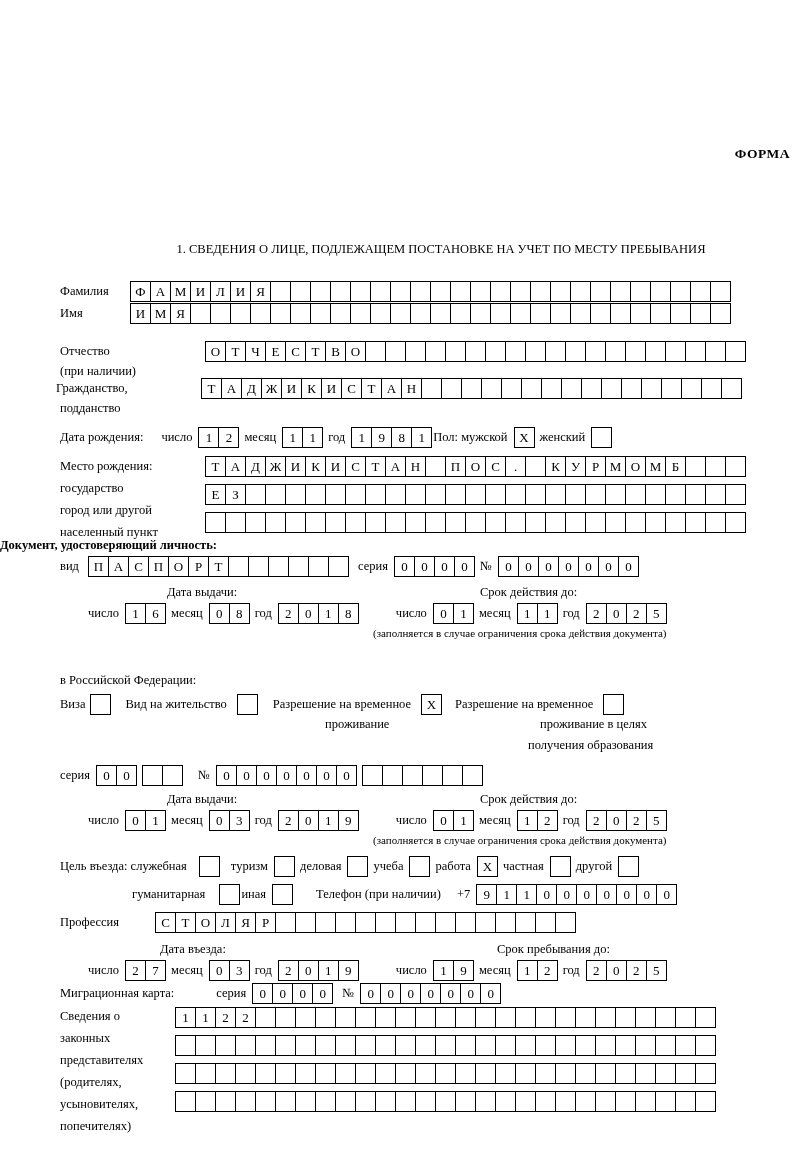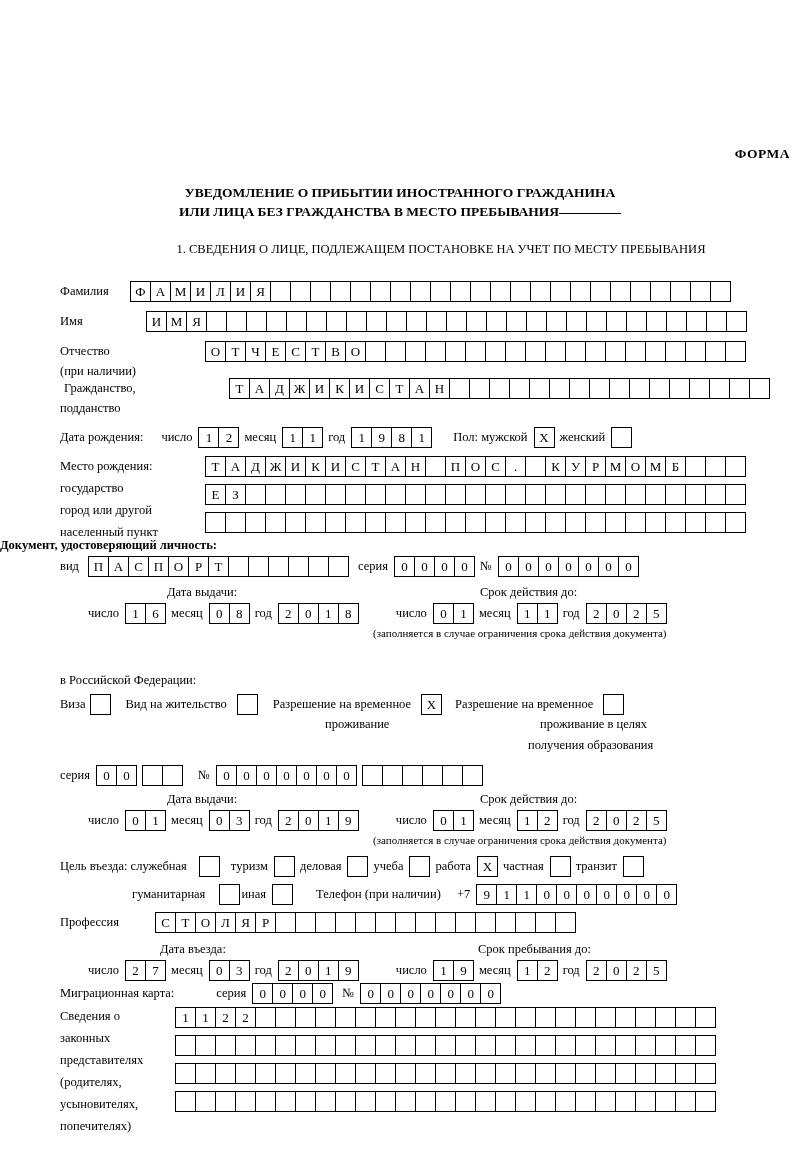--- a/index.html
+++ b/index.html
@@ -42,24 +42,20 @@
   .bold{font-weight:bold;}
   .ml{margin-left:6px;}
 </style>
 </head>
 <body>
 
 <div class="page">
 
   <div class="forma">ФОРМА</div>
 
-  <div class="title">
-    <div>УВЕДОМЛЕНИЕ О ПРИБЫТИИ ИНОСТРАННОГО ГРАЖДАНИНА</div>
-    <div class="l2"><span>ИЛИ ЛИЦА БЕЗ ГРАЖДАНСТВА В МЕСТО ПРЕБЫВАНИЯ</span><span class="ul"></span></div>
-  </div>
 
   <div class="sect1">1. СВЕДЕНИЯ О ЛИЦЕ, ПОДЛЕЖАЩЕМ ПОСТАНОВКЕ НА УЧЕТ ПО МЕСТУ ПРЕБЫВАНИЯ</div>
 
   <div class="row" style="left:60px;top:281px;">
     <div class="lbl" style="width:70px">Фамилия</div>
     <div class="boxes">
         <div class="bx">Ф</div>
         <div class="bx">А</div>
         <div class="bx">М</div>
         <div class="bx">И</div>
@@ -85,21 +81,21 @@
         <div class="bx"></div>
         <div class="bx"></div>
         <div class="bx"></div>
         <div class="bx"></div>
         <div class="bx"></div>
         <div class="bx"></div>
         <div class="bx"></div>
       </div>
   </div>
 
-  <div class="row" style="left:60px;top:311px;gap:16px;">
+  <div class="row" style="left:60px;top:303px;">
     <div class="lbl" style="width:70px">Имя</div>
     <div class="boxes">
         <div class="bx">И</div>
         <div class="bx">М</div>
         <div class="bx">Я</div>
         <div class="bx"></div>
         <div class="bx"></div>
         <div class="bx"></div>
         <div class="bx"></div>
         <div class="bx"></div>
@@ -155,21 +151,21 @@
         <div class="bx"></div>
         <div class="bx"></div>
         <div class="bx"></div>
         <div class="bx"></div>
         <div class="bx"></div>
         <div class="bx"></div>
       </div>
   </div>
   <div class="lbl" style="position:absolute;left:60px;top:364px">(при наличии)</div>
 
-  <div class="row" style="left:64px;top:378px;gap:20px;">
+  <div class="row" style="left:56px;top:378px;">
     <div class="lbl" style="width:145px">Гражданство,</div>
     <div class="boxes">
         <div class="bx">Т</div>
         <div class="bx">А</div>
         <div class="bx">Д</div>
         <div class="bx">Ж</div>
         <div class="bx">И</div>
         <div class="bx">К</div>
         <div class="bx">И</div>
         <div class="bx">С</div>
@@ -208,21 +204,21 @@
         <div class="bx">1</div>
         <div class="bx">1</div>
       </div>
     <div class="lbl ml">год</div>
     <div class="boxes ml">
         <div class="bx">1</div>
         <div class="bx">9</div>
         <div class="bx">8</div>
         <div class="bx">1</div>
       </div>
-    <div class="lbl ml" style="margin-left:22px">Пол: мужской</div>
+    <div class="lbl ml" style="margin-left:2px">Пол: мужской</div>
     <div class="boxes ml">
         <div class="bx">Х</div>
       </div>
     <div class="lbl ml">женский</div>
     <div class="boxes ml">
         <div class="bx"></div>
       </div>
   </div>
 
   <div class="lbl" style="position:absolute;left:60px;top:459px">Место рождения:</div>
@@ -516,21 +512,21 @@
         <div class="bx"></div>
       </div>
     <div class="lbl ml">работа</div>
     <div class="boxes ml">
         <div class="bx">Х</div>
       </div>
     <div class="lbl ml">частная</div>
     <div class="boxes ml">
         <div class="bx"></div>
       </div>
-    <div class="lbl ml">транзит</div>
+    <div class="lbl ml">другой</div>
     <div class="boxes ml">
         <div class="bx"></div>
       </div>
   </div>
 
   <div class="row" style="left:132px;top:884px;">
     <div class="lbl">гуманитарная</div>
     <div class="boxes ml" style="margin-left:14px">
         <div class="bx"></div>
       </div>
@@ -575,21 +571,21 @@
         <div class="bx"></div>
         <div class="bx"></div>
         <div class="bx"></div>
         <div class="bx"></div>
         <div class="bx"></div>
         <div class="bx"></div>
       </div>
   </div>
 
   <div class="lbl" style="position:absolute;left:160px;top:942px">Дата въезда:</div>
-  <div class="lbl" style="position:absolute;left:478px;top:942px">Срок пребывания до:</div>
+  <div class="lbl" style="position:absolute;left:497px;top:942px">Срок пребывания до:</div>
 
   <div class="row" style="left:88px;top:960px;">
     <div class="lbl">число</div>
     <div class="boxes ml">
         <div class="bx">2</div>
         <div class="bx">7</div>
       </div>
     <div class="lbl ml">месяц</div>
     <div class="boxes ml">
         <div class="bx">0</div>

